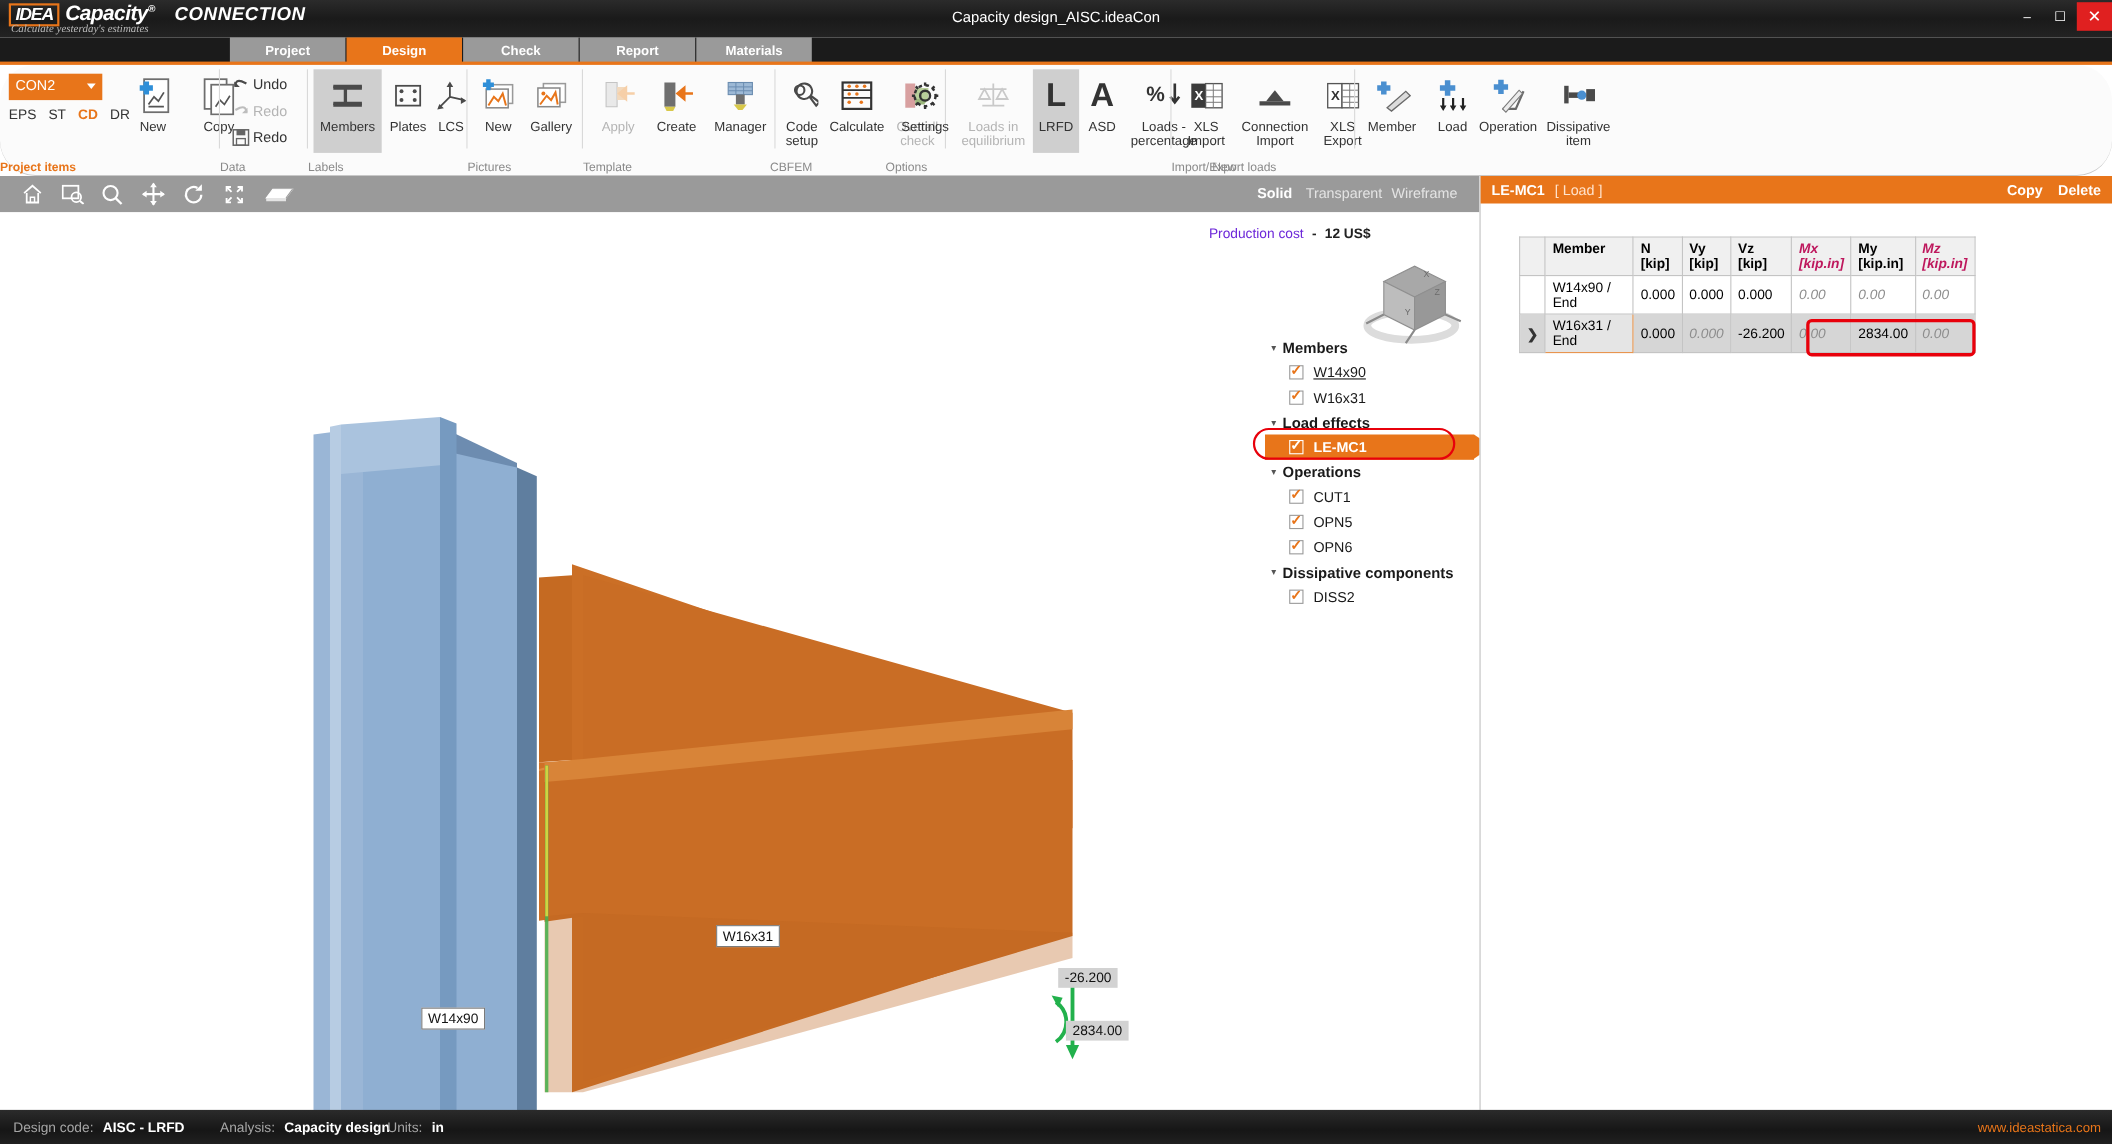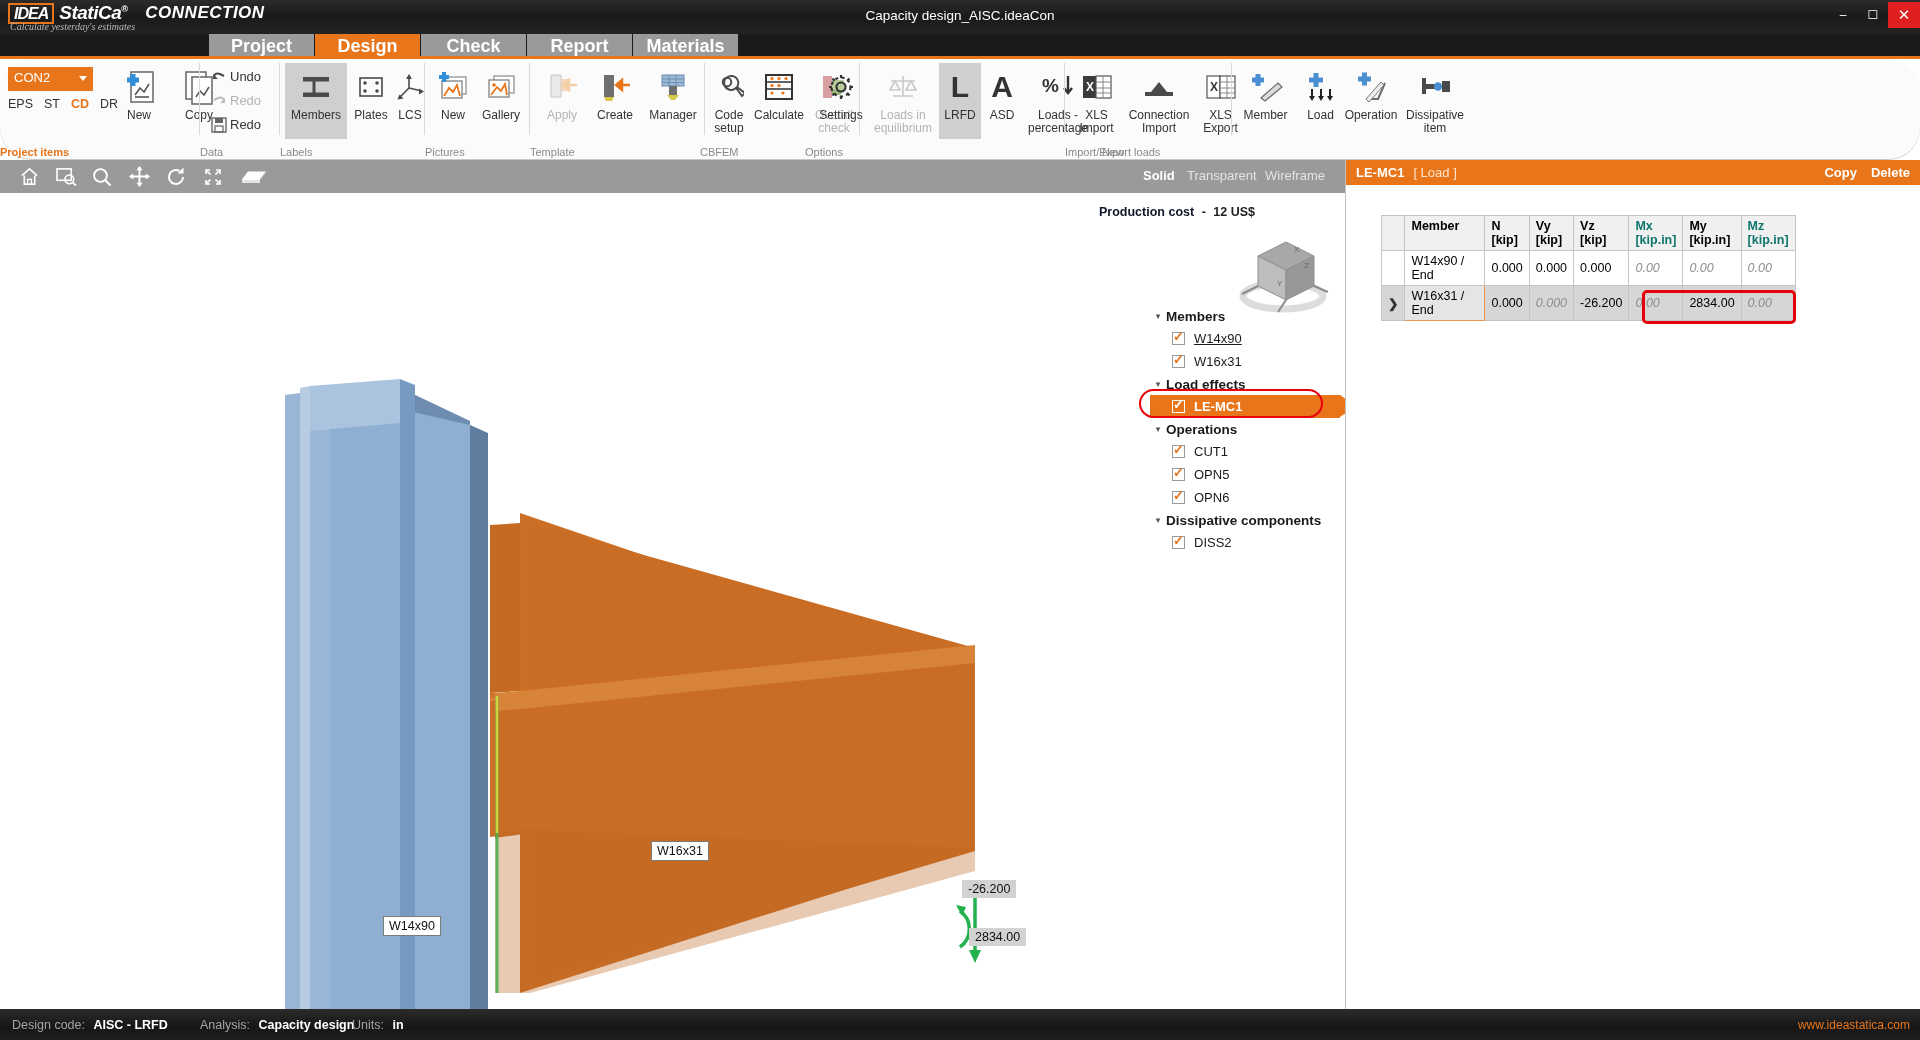--- a/index.html
+++ b/index.html
@@ -46,21 +46,21 @@
   }
   .win-btn.close { background:#e02020; width:32px; font-size:15px; }
 
   
   .tabbar {
     position:absolute; left:0; top:34px; width:1920px; height:24px;
     background:#1b1b1b;
   }
   .tab {
     position:absolute; top:0; height:24px; display:flex; align-items:center;
-    justify-content:center; font-size:18px; font-weight:bold; color:#fff;
+    justify-content:center; font-size:12px; font-weight:bold; color:#fff;
     background:#9a9a9a; cursor:pointer;
   }
   .tab.active { background:#e8751a; }
   .orangeline { position:absolute; left:0; top:56px; width:1920px; height:3px; background:#e8751a; }
 
   
   .ribbon {
     position:absolute; left:0; top:59px; width:1920px; height:101px;
     background:#fbfbfb; border-bottom:1px solid #c8c8c8;border-radius:32px;
   }
@@ -108,21 +108,21 @@
     align-items:center; justify-content:center; cursor:pointer; }
   .vmode { position:absolute; top:8px; font-size:13px; color:#e4e4e4; cursor:pointer; }
   .vmode.active { color:#fff; font-weight:bold; }
 
   
   .canvas3d {
     position:absolute; left:0; top:193px; width:1345px; height:816px;
     background:#ffffff; overflow:hidden;
   }
   .prodcost { position:absolute; left:1075px; top:205px; font-size:12.5px; }
-  .prodcost .lbl { color:#0f172a; font-weight:bold;padding-left:24px; }
+  .prodcost .lbl { color:#6d28d9; font-weight:normal;padding-left:24px; }
   .prodcost .val { color:#222; font-weight:bold; }
 
   .tree { position:absolute; left:1150px; top:305px; width:190px; font-size:13px; }
   .tnode { height:22px; display:flex; align-items:center; }
   .tnode .caret {
     width:16px; font-size:9px; color:#555; display:flex; justify-content:center;
   }
   .tnode .ghead { font-weight:bold; color:#1a1a1a; font-size:13.5px; }
   .tleaf { height:23px; display:flex; align-items:center; padding-left:22px; position:relative; }
   .chk {
@@ -166,21 +166,21 @@
   .rhead .acts span { font-weight:bold; cursor:pointer; }
 
   table.forces { position:absolute; left:35px; top:55px; border-collapse:collapse;
     font-size:12.5px; }
   table.forces th, table.forces td {
     border:1px solid #c4c4c4; padding:3px 6px; text-align:left; height:20px;
   }
   table.forces thead th { background:#f0f0f0; font-weight:bold; vertical-align:top;
     line-height:14px; }
   table.forces th .u { font-weight:bold; }
-  table.forces th.dim .u { color:#0f766e; }
+  table.forces th.dim .u { color:#be185d;font-style:italic; }
   td.grey { color:#8d8d8d; font-style:italic; }
   tr.selrow td { background:#d6d6d6; }
   tr.selrow td.memcell { border:1.5px solid #e8954f; background:#e5e5e5; }
   td.expander { width:22px; text-align:center; color:#333; font-weight:bold; }
   .redbox2 {
     position:absolute; left:1642px; top:290px; width:154px; height:34px;
     border:3px solid #e8000b; border-radius:5px; pointer-events:none;
   }
   .rnote { position:absolute; left:1395px; top:348px; width:340px; font-size:12.5px;
     color:#333; line-height:16px; }
@@ -197,21 +197,21 @@
   .sb-link { position:absolute; right:10px; top:9px; color:#e8751a; font-size:12px; }
 </style>
 </head>
 <body>
 
 <div id="app">
 
   <div class="titlebar">
     <div class="logo-wrap">
       <span class="logo-idea">IDEA</span>
-      <span class="logo-statica"><span>StatiCa</span><span class="logo-reg">®</span></span>
+      <span class="logo-statica"><span>Capacity</span><span class="logo-reg">®</span></span>
       <span class="logo-conn">CONNECTION</span>
     </div>
     <div class="tagline">Calculate yesterday's estimates</div>
     <div class="win-title">Capacity design_AISC.ideaCon</div>
     <div class="win-btns">
       <div class="win-btn">–</div>
       <div class="win-btn">☐</div>
       <div class="win-btn close">✕</div>
     </div>
   </div>

